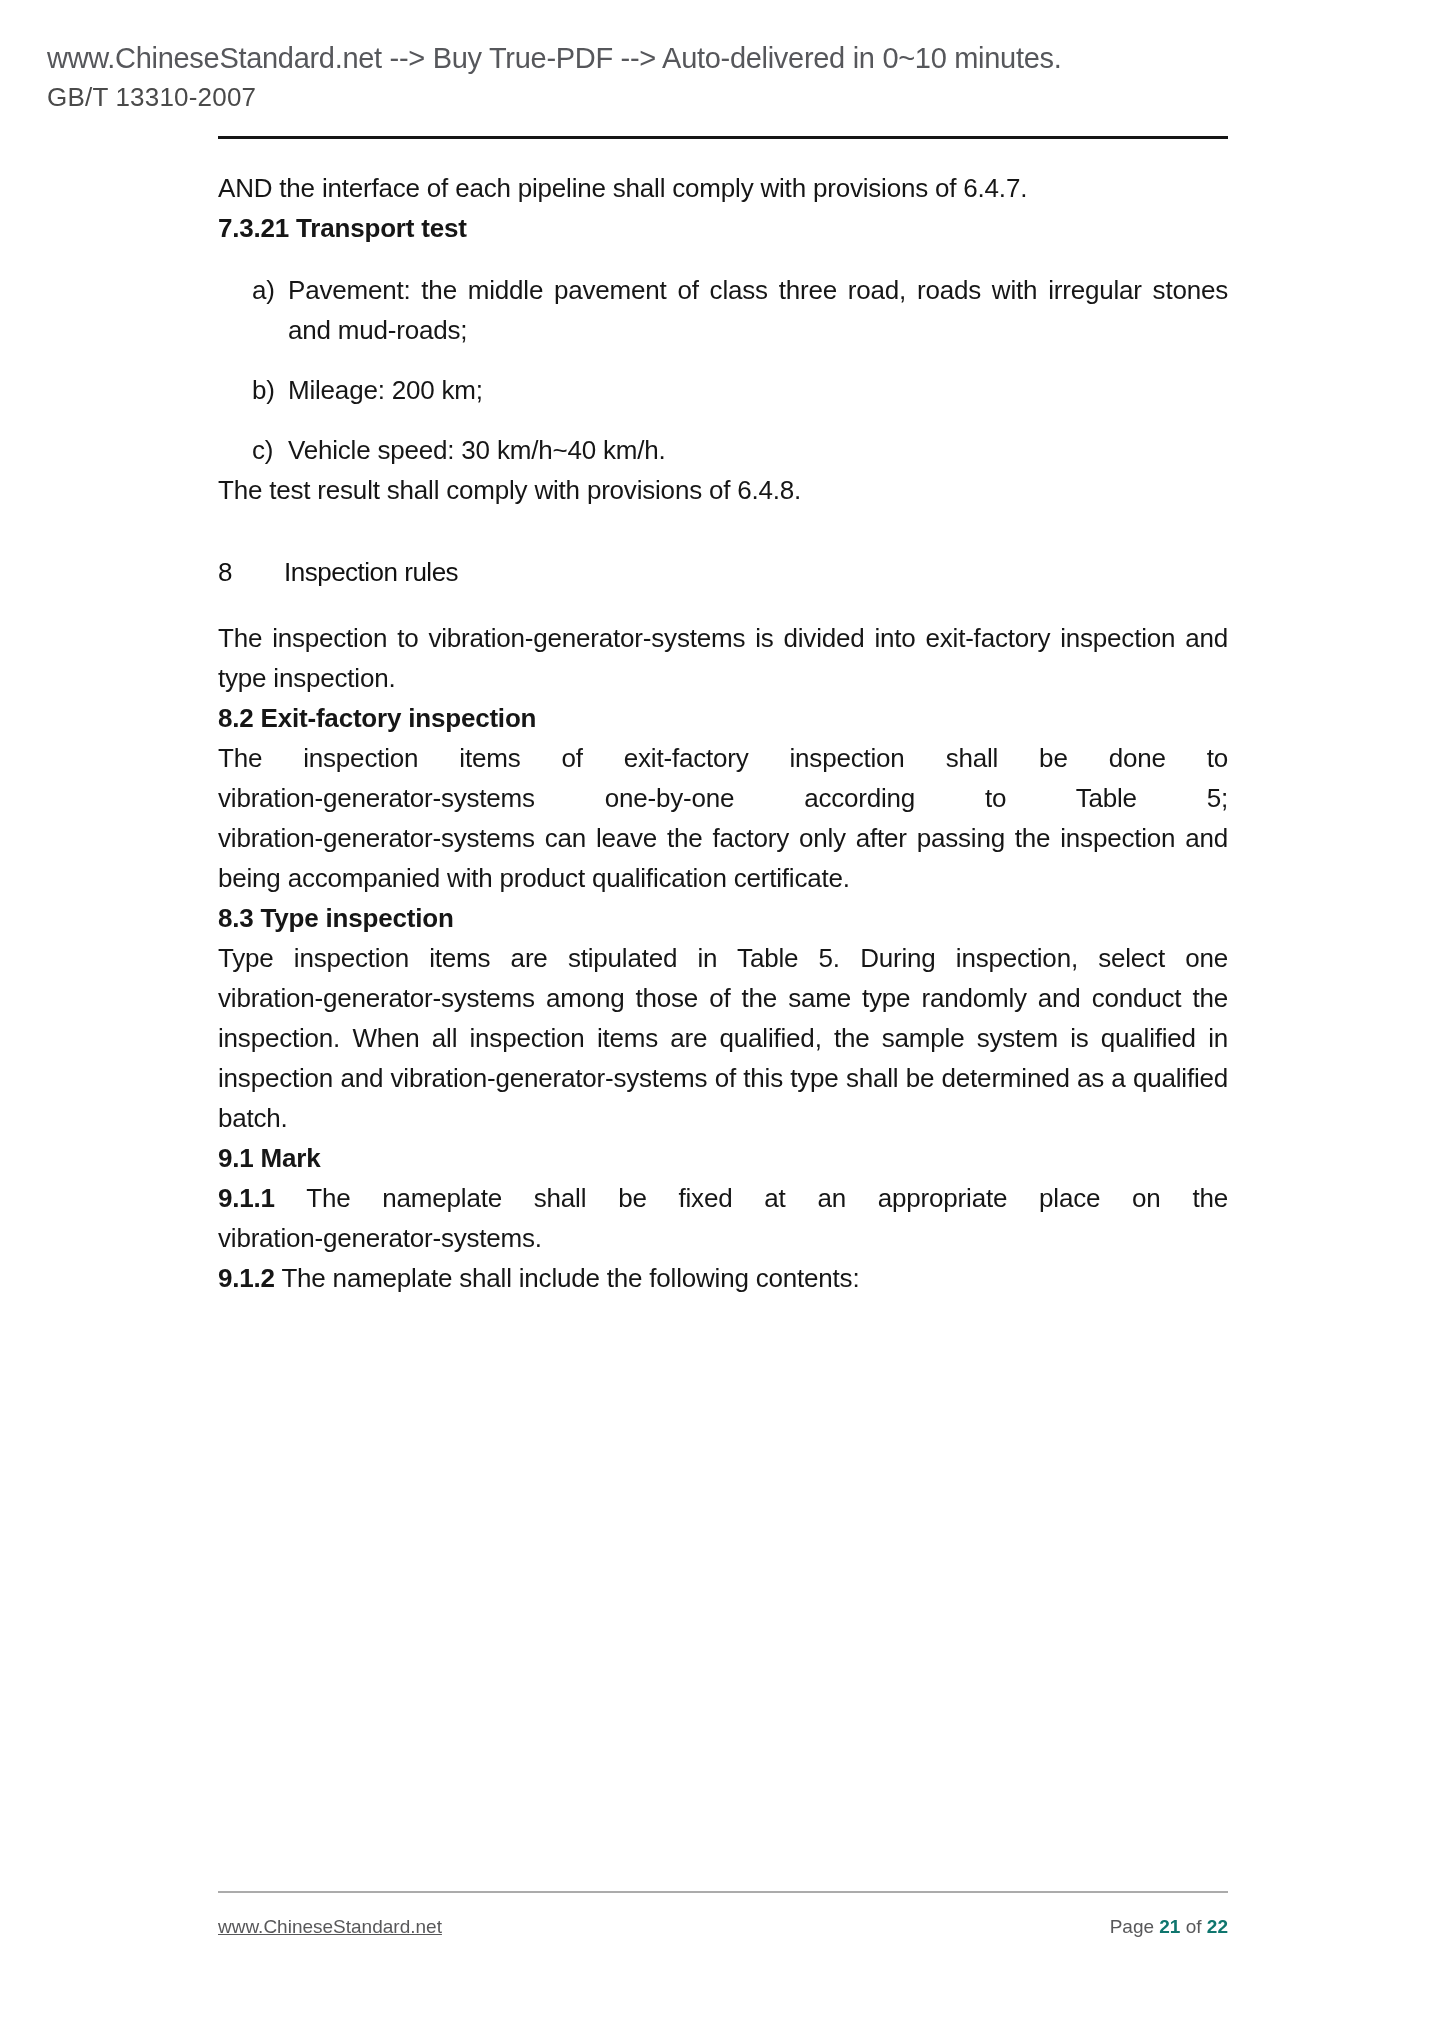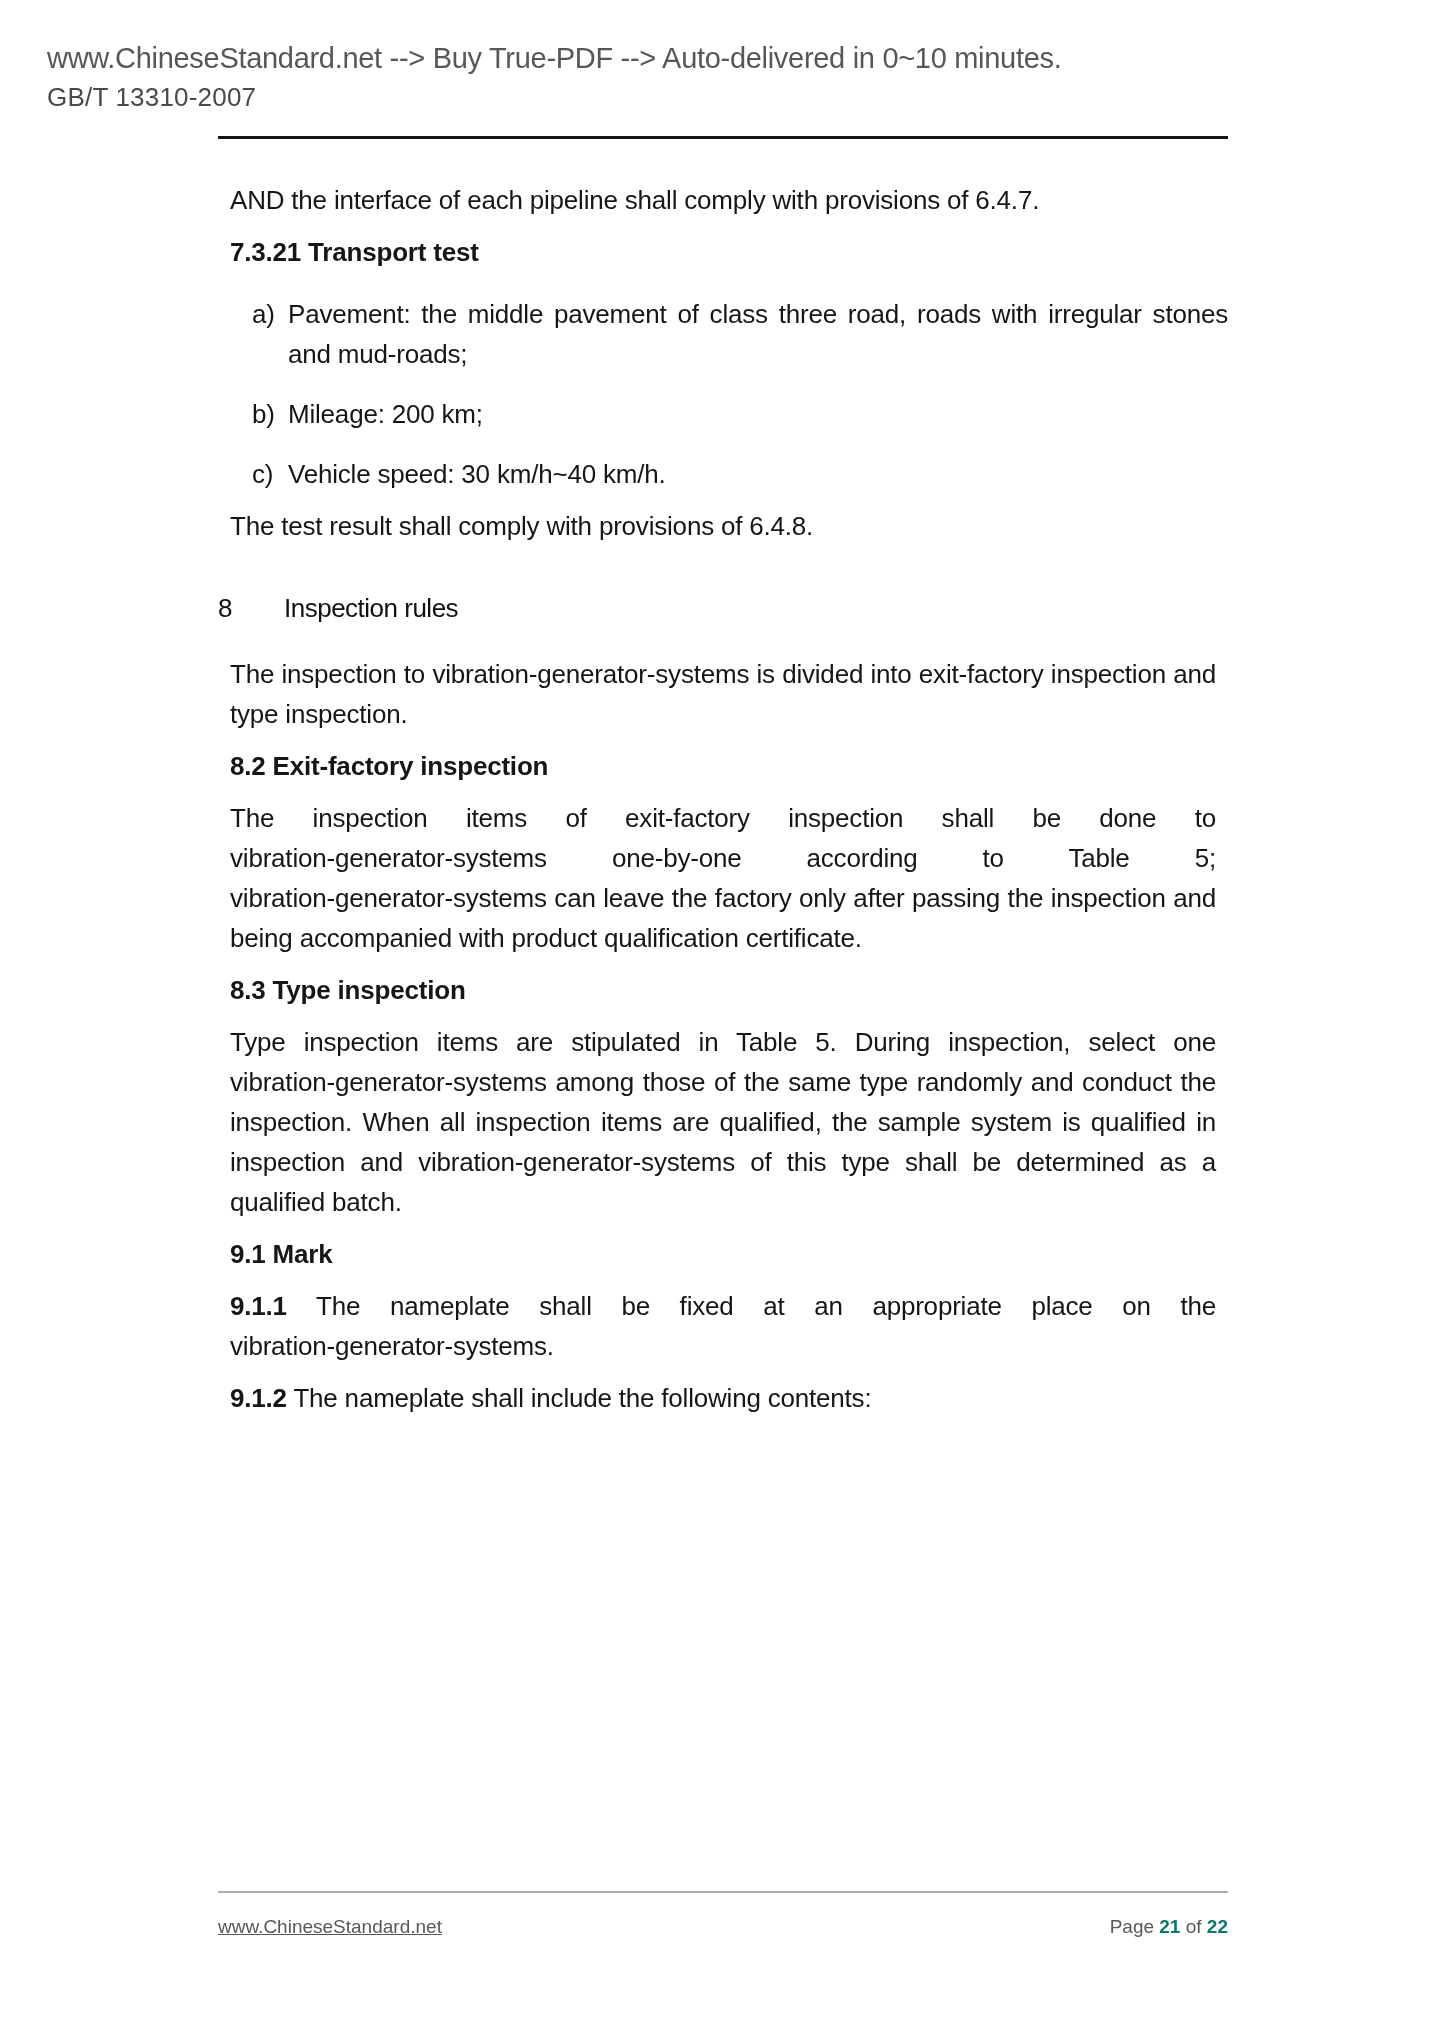--- a/index.html
+++ b/index.html
@@ -21,21 +21,21 @@
     position:absolute; top:136px; left:218px; right:217px;
     border-top:3px solid #161616;
   }
 
   
   .content {
     position:absolute; top:168px; left:218px; right:217px;
     font-size:26px; line-height:40px; letter-spacing:-0.2px;
     color:#161616;
   }
-  .content p { margin:12px; }
+  .content p { margin:0; }
   .j { text-align:justify; }
   .nw { white-space:nowrap; }
 
   .p1 { margin-top:36px; }
   .sub-h { margin-top:22px; font-weight:bold; }
   .p-std { margin-top:22px; }
   .p-after-list { margin-top:30px; }
 
   .big-h {
     margin-top:38px;

